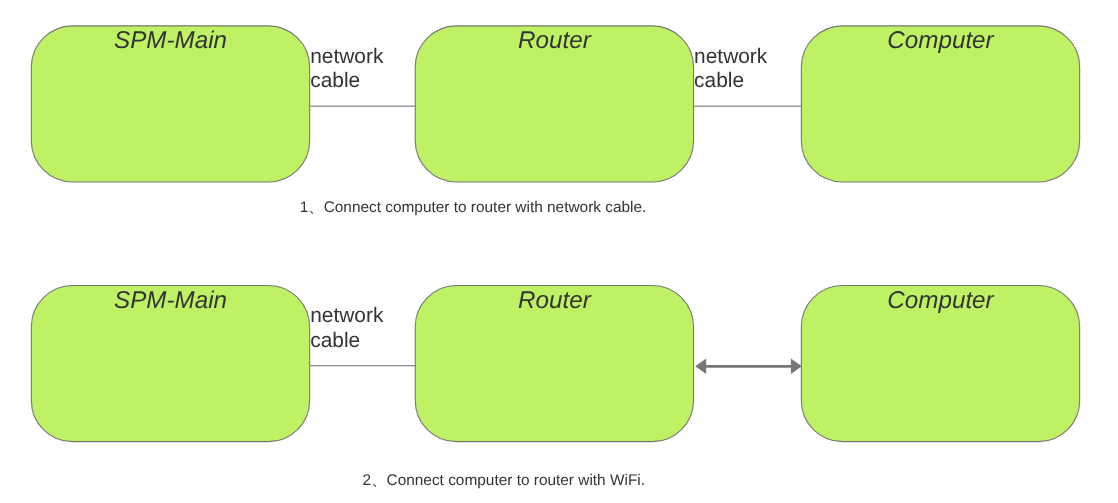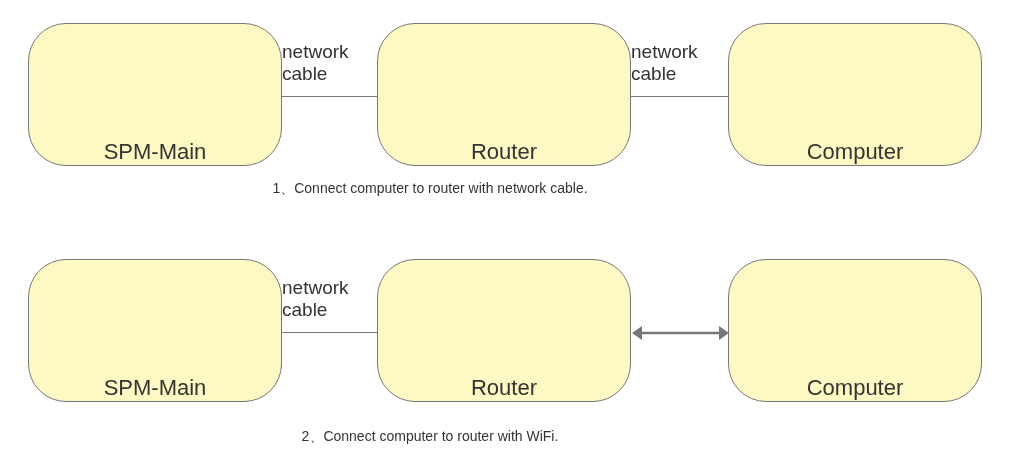--- a/index.html
+++ b/index.html
@@ -1,17 +1,17 @@
 <!DOCTYPE html>
 <html><head>
 <meta charset="utf-8">
 <style>
 body{margin:0;background:#fff;}
 #root{position:relative;width:1016px;height:457px;font-family:"Liberation Sans",sans-serif;color:#333;}
-.box{position:absolute;width:254px;height:143px;border:1.3px solid #777;border-radius:38px;box-sizing:border-box;display:flex;align-items:flex-end;justify-content:center;font-size:22px;color:#333;background:#fef9c3;}
+.box{position:absolute;width:254px;height:143px;border:1.3px solid #777;border-radius:38px;box-sizing:border-box;display:flex;align-items:flex-start;justify-content:center;font-size:22px;color:#333;background:#bef264;font-style:italic;}
 .lbl{position:absolute;font-size:19px;text-align:left;line-height:22px;color:#333;}
 .line{position:absolute;height:0;border-top:1.3px solid #777;}
 .cap{position:absolute;left:0;width:860px;text-align:center;font-size:14px;color:#333;}
 svg{position:absolute;left:0;top:0;}
 </style>
 </head>
 <body>
 
 <div id="root">
 
@@ -48,14 +48,14 @@
   <div class="line" style="left:282px;top:332px;width:96px;"></div>
   <div class="lbl" style="left:282px;top:277px;width:96px;">
       <div>network</div>
       <div>cable</div>
     </div>
   <svg width="1016" height="457">
     <line x1="640" y1="333" x2="720" y2="333" stroke="#777" stroke-width="2.5"></line>
     <polygon points="632,333 642,326 642,340" fill="#777"></polygon>
     <polygon points="729,333 719,326 719,340" fill="#777"></polygon>
   </svg>
-  <div class="cap" style="top:428px;">2、Connect computer to router with WiFi.</div>
+  <div class="cap" style="top:428px;padding-left:28px;">2、Connect computer to router with WiFi.</div>
 </div>
 
 </body></html>

